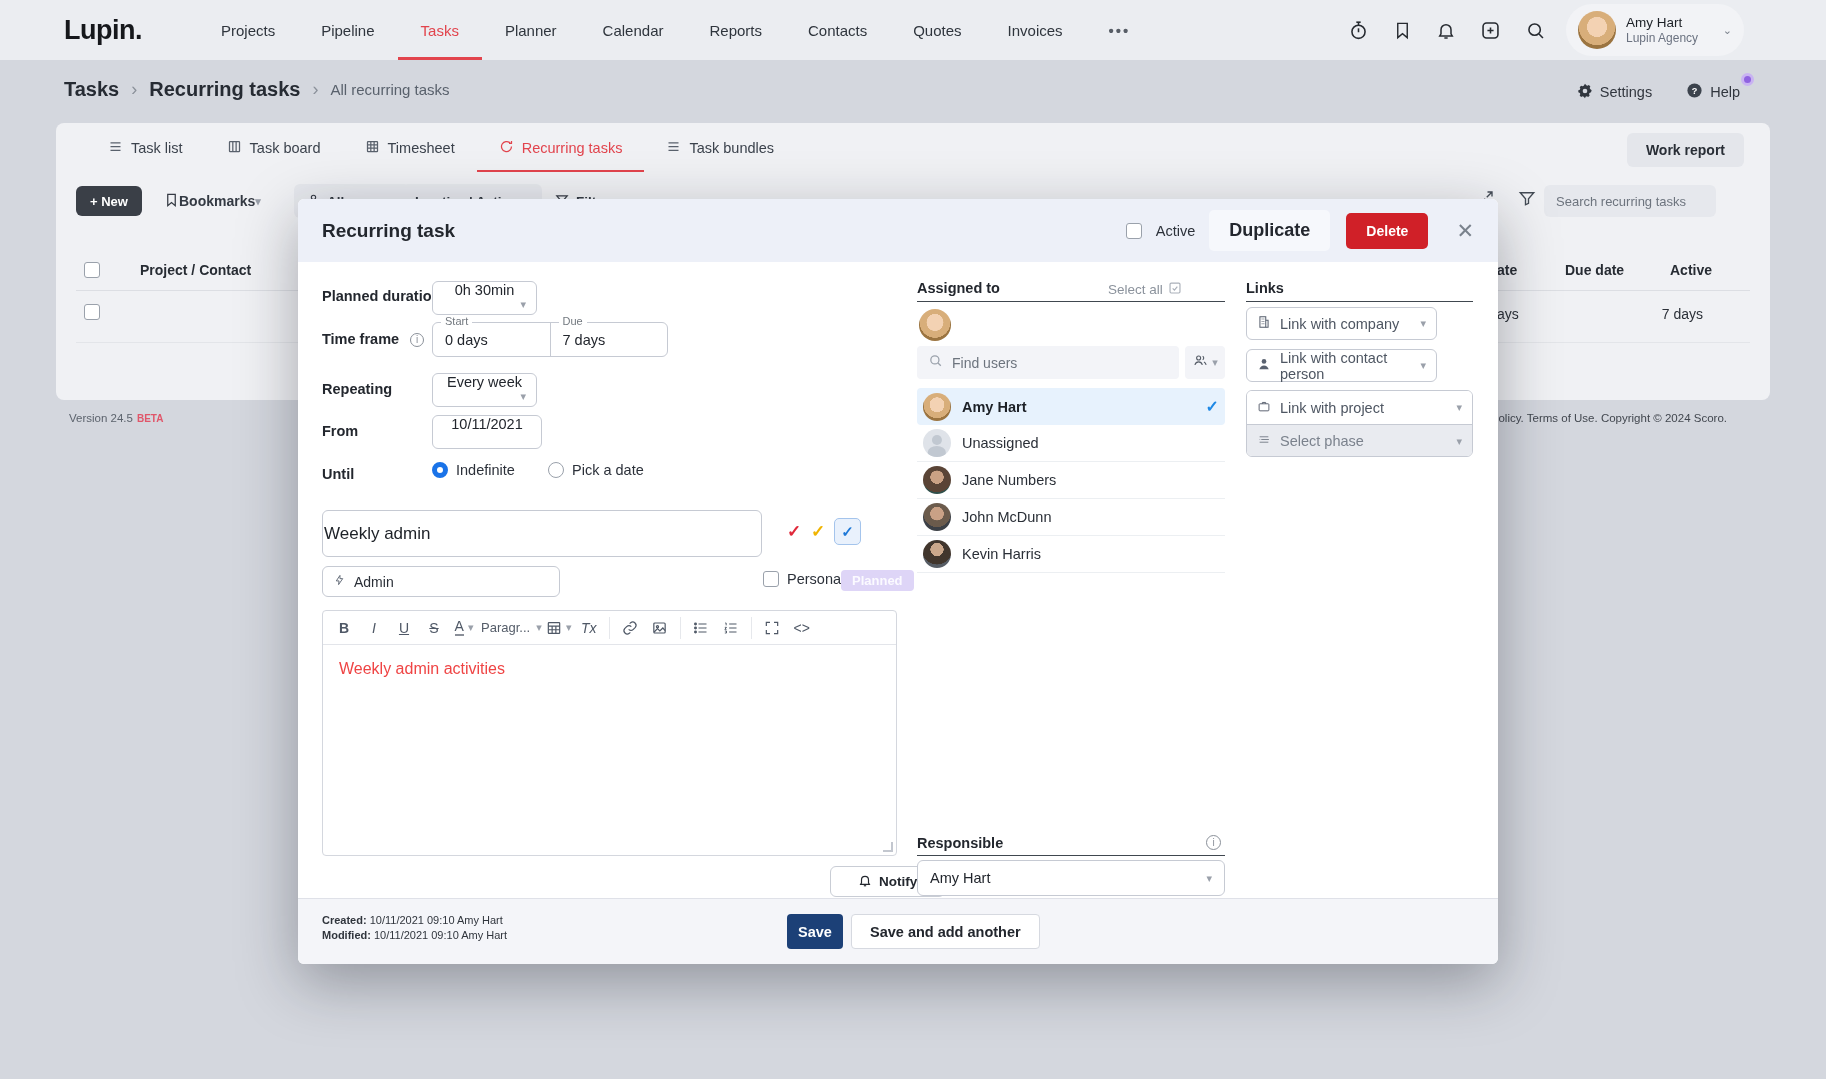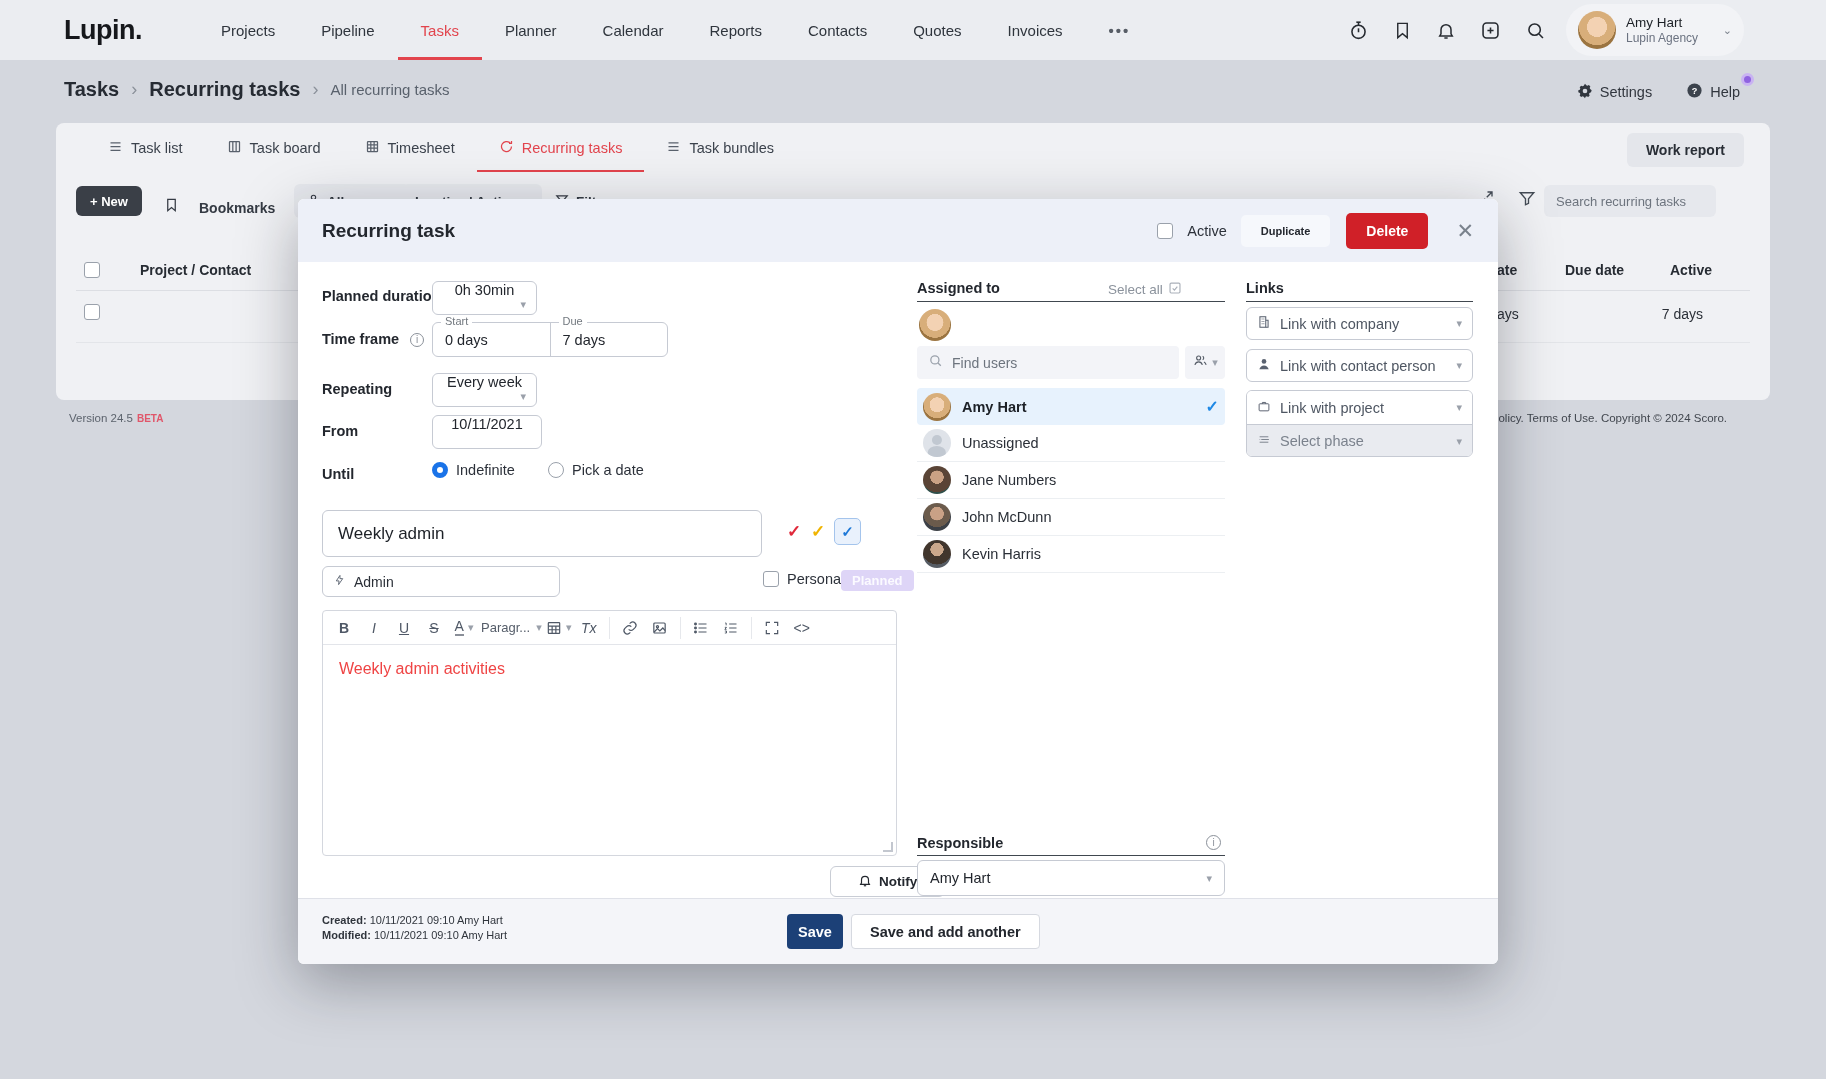--- a/index.html
+++ b/index.html
@@ -41,21 +41,21 @@
 
   
   .card { position:absolute; left:56px; top:123px; width:1714px; height:277px; background:#f0f1f4; border-radius:8px; }
   .tabs { display:flex; align-items:center; height:49px; padding-left:30px; }
   .tab { display:flex; align-items:center; gap:8px; height:49px; padding:0 22px; font-size:14.5px; color:#3b424c; cursor:pointer; }
   .tab svg { color:#59616c; }
   .tab.active { color:#e2444d; box-shadow:inset 0 -2px 0 #e2444d; }
   .tab.active svg { color:#e2444d; }
   .workreport { position:absolute; right:26px; top:10px; background:#e4e6eb; border-radius:6px; padding:9px 19px; font-size:14px; font-weight:700; color:#292e36; cursor:pointer; }
   .btn-new { position:absolute; left:20px; top:63px; height:30px; background:#3a3f47; color:#fff; font-size:13px; font-weight:700; border:none; border-radius:6px; padding:0 14px; cursor:pointer; }
-  .tb-bookmarks { position:absolute; left:108px; top:63px; height:30px; display:flex; align-items:flex-end; gap:20px; font-size:14px; font-weight:600; color:#343a43; cursor:pointer; }
+  .tb-bookmarks { position:absolute; left:108px; top:63px; height:30px; display:flex; align-items:center; gap:0; font-size:14px; font-weight:600; color:#343a43; cursor:pointer; }
   .pill { position:absolute; top:61px; height:34px; background:#e6e8ed; border-radius:6px; display:flex; align-items:center; gap:7px; padding:0 13px; font-size:13.5px; font-weight:600; color:#343a43; cursor:pointer; }
   .tb-right-ic { position:absolute; top:66px; color:#444b55; cursor:pointer; }
   .searchbox { position:absolute; left:1488px; top:62px; width:172px; height:32px; background:#e6e8ed; border-radius:6px; border:none; padding:0 12px; font-size:13px; color:#6d747e; font-family:"Liberation Sans",sans-serif; }
   .cb { width:16px; height:16px; border:1.5px solid #9aa1ab; border-radius:3px; background:#fff; flex:none; }
   .thead { position:absolute; left:0; top:135px; width:1714px; height:32px; }
   .thead .line { position:absolute; left:20px; right:20px; top:32px; border-bottom:1px solid #dcdee3; }
   .th { font-size:14px; font-weight:700; color:#272c33; }
   .trow { position:absolute; left:0; top:167px; width:1714px; height:52px; }
   .trow .line { position:absolute; left:20px; right:20px; top:52px; border-bottom:1px solid #e3e5e9; }
   .td { font-size:14px; color:#2b3038; }
@@ -63,34 +63,34 @@
   .verline { position:absolute; left:69px; top:412px; font-size:11.5px; color:#5c636d; }
   .beta { color:#e0566a; font-size:10px; font-weight:700; margin-left:4px; }
   .legal { position:absolute; left:0; top:412px; width:1727px; text-align:right; font-size:11.5px; color:#42474f; }
 
   
   .modal { position:absolute; left:298px; top:199px; width:1200px; height:765px; background:#ffffff; border-radius:6px; box-shadow:0 18px 60px rgba(20,24,34,.35); }
   .mhead { position:absolute; left:0; top:0; width:100%; height:63px; background:#edf0f8; border-radius:6px 6px 0 0; display:flex; align-items:center; padding:0 24px; }
   .mtitle { font-size:19px; font-weight:700; color:#23272e; }
   .mhead-right { margin-left:auto; display:flex; align-items:center; gap:14px; }
   .lbl14 { font-size:14.5px; color:#2c313a; }
-  .btn-dup { background:#f6f8fc; border:none; border-radius:5px; padding:10px 20px; font-size:11px; font-weight:700; color:#23272e; cursor:pointer; font-family:inherit; }
+  .btn-dup { background:#f6f8fc; border:none; border-radius:5px; padding:10px 20px; font-size:18px; font-weight:700; color:#23272e; cursor:pointer; font-family:inherit; }
   .btn-del { background:#d02028; border:none; border-radius:5px; padding:10px 20px; font-size:14px; font-weight:700; color:#fff; cursor:pointer; font-family:inherit; margin-left:2px; }
   .mclose { font-size:21px; color:#7a828d; margin-left:14px; cursor:pointer; }
 
   .flabel { position:absolute; left:24px; font-size:14.5px; font-weight:700; color:#23272e; }
   .select { position:absolute; border:1px solid #c6cad3; border-radius:6px; background:#fff; display:flex; align-items:center; padding:0 10px; font-size:14.5px; color:#22262d; cursor:pointer;flex-direction:column; }
   .select .caret { margin-left:auto; color:#9aa0aa; font-size:11px; }
   .ffwrap { position:absolute; left:134px; top:123px; width:236px; height:35px; border:1px solid #c6cad3; border-radius:6px; display:flex; }
   .ff { position:relative; flex:1; display:flex; align-items:center; padding:0 12px; font-size:14.5px; color:#22262d; }
   .ff + .ff { border-left:1px solid #c6cad3; }
   .ff .lg { position:absolute; top:-8px; left:8px; background:#fff; padding:0 4px; font-size:11px; color:#72787f; }
   .radio { width:16px; height:16px; border:1.5px solid #9aa1ab; border-radius:50%; background:#fff; flex:none; }
   .radio.on { border:5px solid #1a73e8; }
-  .nameinput { position:absolute; left:24px; top:311px; width:440px; height:47px; border:1px solid #c6cad3; border-radius:6px; padding:0 15px; font-size:17px; color:#1d2127; font-family:inherit; }
+  .nameinput { position:absolute; left:24px; top:311px; width:440px; height:47px; border:1px solid #c6cad3; border-radius:6px; padding:0 1px; font-size:17px; color:#1d2127; font-family:inherit; }
   .prio { position:absolute; top:322px; font-size:17px; font-weight:700; cursor:pointer; }
   .prio-box { position:absolute; left:536px; top:319px; width:27px; height:27px; background:#e9f1fc; border:1.5px solid #a4c4ec; border-radius:5px; display:flex; align-items:center; justify-content:center; color:#1e78d7; font-size:15px; font-weight:700; cursor:pointer; }
   .activity { position:absolute; left:24px; top:367px; width:238px; height:31px; border:1px solid #c6cad3; border-radius:6px; display:flex; align-items:center; gap:9px; padding:0 11px; font-size:14px; color:#2a2f37; }
   .badge { position:absolute; left:543px; top:371px; background:#ded5f7; color:#fbfaff; border-radius:4px; padding:3px 11px; font-size:13px; font-weight:700; }
 
   .editor { position:absolute; left:24px; top:411px; width:575px; height:246px; border:1px solid #d4d7de; border-radius:4px; background:#fff; }
   .etb { display:flex; align-items:center; height:34px; border-bottom:1px solid #e3e5ea; padding:0 6px; color:#4f5866; }
   .ebtn { display:flex; align-items:center; justify-content:center; min-width:26px; height:26px; margin:0 2px; font-size:14px; cursor:pointer; border-radius:3px; }
   .ebtn b { font-weight:800; }
   .esep { width:1px; height:22px; background:#e6e8ec; margin:0 5px; }
@@ -104,21 +104,21 @@
   .selall { position:absolute; font-size:13.5px; color:#8b929c; display:flex; align-items:center; gap:5px; cursor:pointer; }
   .finduser { position:absolute; left:619px; top:147px; width:262px; height:33px; background:#f3f4f8; border-radius:4px; display:flex; align-items:center; gap:9px; padding:0 11px; color:#9aa1ab; }
   .finduser input { border:none; background:transparent; font-size:14px; color:#5a626d; width:180px; font-family:inherit; outline:none; }
   .groupbtn { position:absolute; left:887px; top:147px; width:40px; height:33px; background:#f3f4f8; border-radius:4px; display:flex; align-items:center; justify-content:center; gap:3px; color:#545b66; cursor:pointer; }
   .urow { position:absolute; left:619px; width:308px; height:37px; display:flex; align-items:center; gap:11px; padding:0 6px; border-bottom:1px solid #eceff2; cursor:pointer; }
   .urow.sel { background:#e7f2fd; border-radius:4px; border-bottom:none; }
   .urow .nm { font-size:14.5px; color:#2a2f37; }
   .urow.sel .nm { font-weight:700; color:#1d2127; }
   .ucheck { margin-left:auto; color:#1e88e5; font-size:16px; font-weight:700; }
 
-  .linksel { position:absolute; left:948px; width:227px; height:33px; border:1px solid #c6cad3; border-radius:6px; background:#fff; display:flex; align-items:center; gap:9px; padding:0 10px; font-size:14.5px; color:#4e5662; cursor:pointer; }
+  .linksel { position:absolute; left:948px; width:191px; height:33px; border:1px solid #c6cad3; border-radius:6px; background:#fff; display:flex; align-items:center; gap:9px; padding:0 10px; font-size:14.5px; color:#4e5662; cursor:pointer; }
   .linksel .caret, .phrow .caret { margin-left:auto; color:#9aa0aa; font-size:11px; }
   .projphase { position:absolute; left:948px; top:191px; width:227px; height:67px; border:1px solid #c6cad3; border-radius:6px; overflow:hidden; }
   .phrow { height:33px; display:flex; align-items:center; gap:9px; padding:0 10px; font-size:14.5px; color:#4e5662; cursor:pointer; background:#fff; }
   .phrow.gray { background:#e9ebf0; color:#7b828d; border-top:1px solid #c6cad3; }
 
   .respsel { position:absolute; left:619px; top:661px; width:308px; height:36px; border:1px solid #c6cad3; border-radius:6px; background:#fff; display:flex; align-items:center; padding:0 12px; font-size:14.5px; color:#22262d; cursor:pointer; }
 
   .mfoot { position:absolute; left:0; top:699px; width:100%; height:66px; background:#f4f5f9; border-top:1px solid #dfe1e8; border-radius:0 0 6px 6px; }
   .meta { position:absolute; left:24px; top:14px; font-size:11px; color:#30353d; line-height:15px; }
   .meta b { font-weight:700; }

